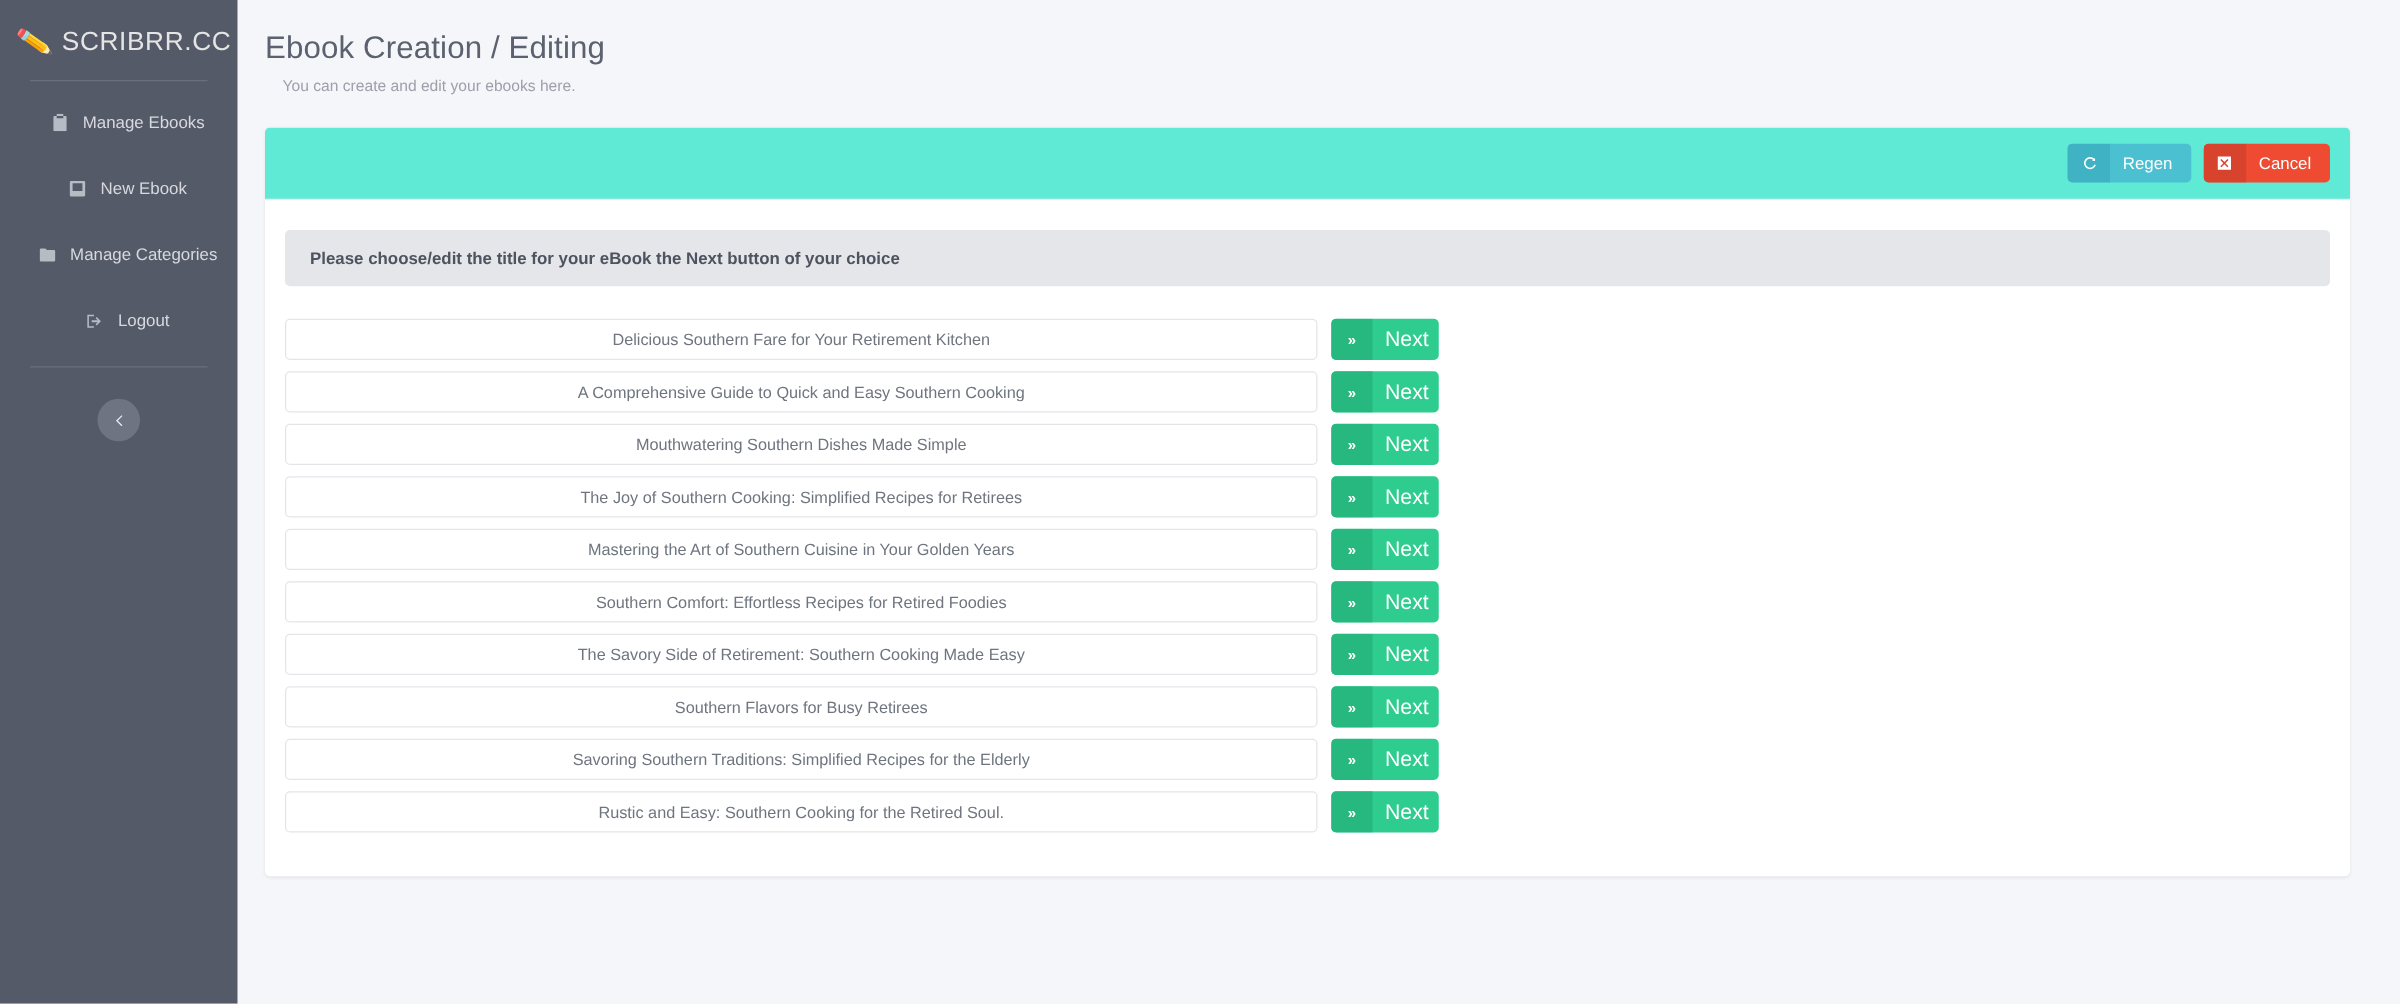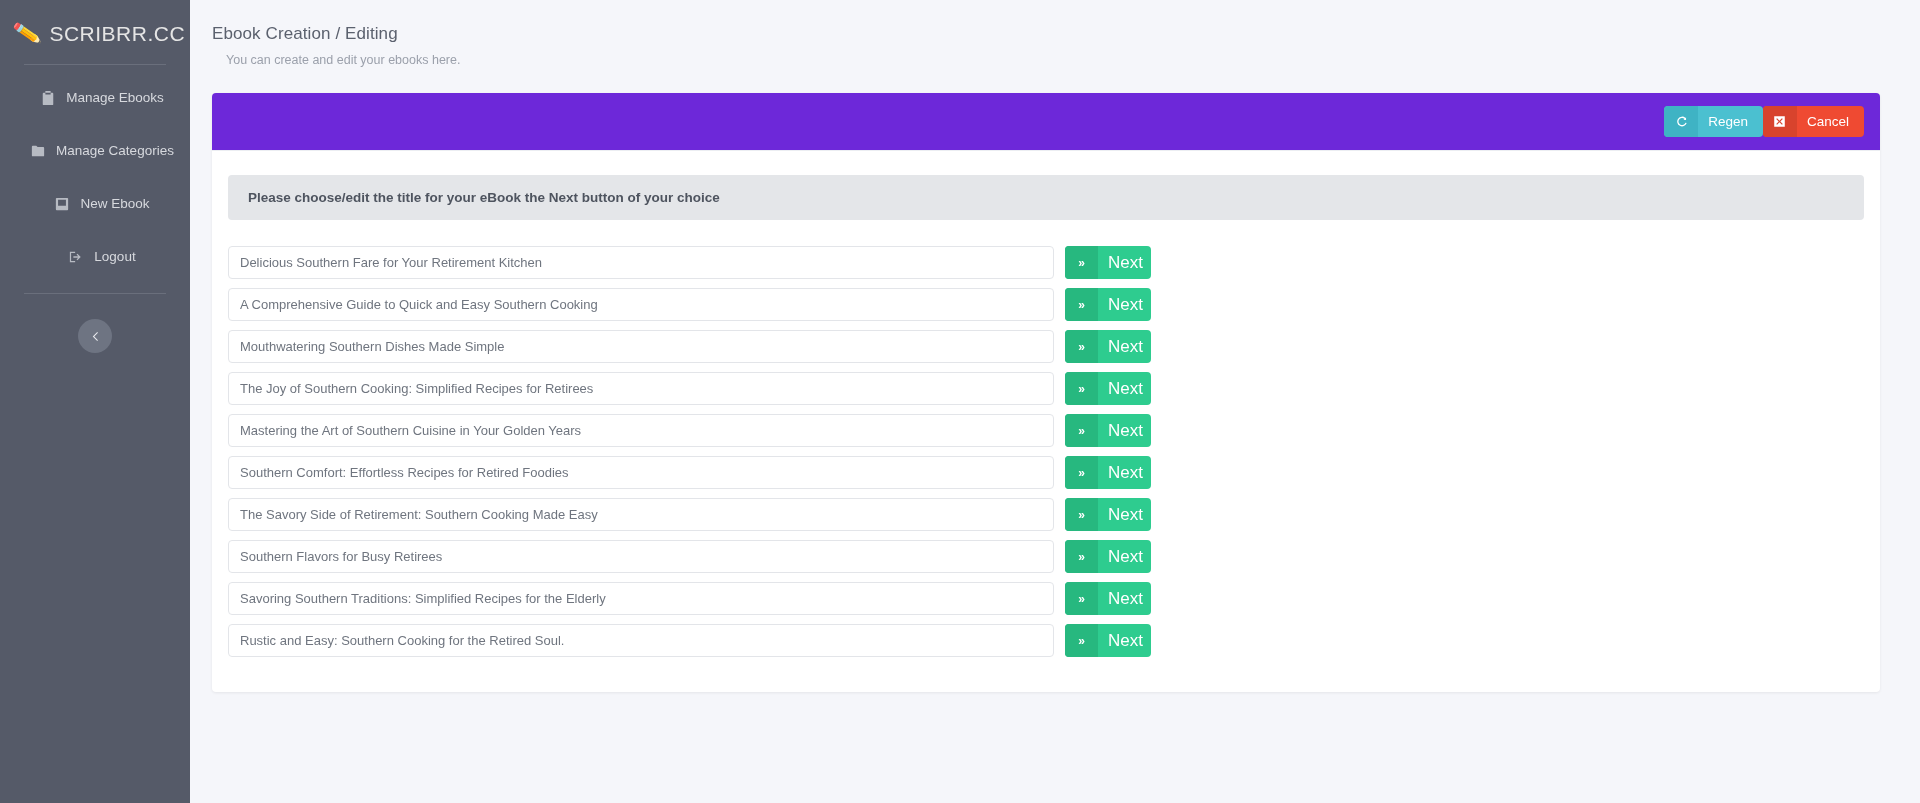--- a/index.html
+++ b/index.html
@@ -90,46 +90,47 @@
 
   
   .main {
     flex: 1;
     height: 803px;
     background: #f5f6fa;
     padding: 24px 0 0 0;
     overflow: hidden;
   }
   .page-title {
-    font-size: 17px;
+    font-size: 25px;
     color: #5b616e;
     font-weight: 400;
     padding-left: 22px;
     letter-spacing: 0.1px;
   }
   .page-subtitle {
     font-size: 12.5px;
     color: #9ba0ab;
     padding-left: 36px;
     margin-top: 9px;
   }
 
   .card {
     background: #ffffff;
     margin: 26px 40px 0 22px;
     border-radius: 4px;
     box-shadow: 0 1px 3px rgba(0,0,0,0.07);
     overflow: hidden;
   }
   .card-header {
-    background: #6d28d9;
+    background: #5eead4;
     border-bottom: 1px solid #eceef2;
     padding: 13px 16px;
     display: flex;
     justify-content: flex-end;
+    gap: 10px;
     min-height: 58px;
     align-items: flex-start;
   }
 
   .btn {
     display: inline-flex;
     align-items: center;
     border: none;
     border-radius: 4px;
     cursor: pointer;
@@ -180,20 +181,21 @@
     flex: 0 0 826px;
     height: 33px;
     border: 1px solid #e3e5e9;
     border-radius: 4px;
     padding: 0 11px;
     font-size: 13px;
     color: #6f757f;
     font-family: "Liberation Sans", sans-serif;
     background: #ffffff;
     outline: none;
+    text-align: center;
   }
 
   .btn-next {
     background: #2ecc8f;
     height: 33px;
     border-radius: 4px;
     flex: 0 0 86px;
   }
   .btn-next .btn-ico {
     background: #27b87f;
@@ -225,33 +227,33 @@
       <svg viewBox="0 0 16 16">
           <path d="M5 0h6v2H5zM3 2h2v2h6V2h2a1 1 0 0 1 1 1v12a1 1 0 0 1-1 1H3a1 1 0 0 1-1-1V3a1 1 0 0 1 1-1zm1.5 5h7v1h-7zm0 3h7v1h-7zm0 3h5v1h-5z"></path>
         </svg>
     </span>
     <span class="nav-label">Manage Ebooks</span>
   </a>
 
   <a class="nav-item">
     <span class="nav-icon">
       <svg viewBox="0 0 16 16">
-          <path d="M1 3a1 1 0 0 1 1-1h4l1.5 1.5H14a1 1 0 0 1 1 1V13a1 1 0 0 1-1 1H2a1 1 0 0 1-1-1z"></path>
-        </svg>
-    </span>
-    <span class="nav-label">Manage Categories</span>
+          <path d="M2 1h12a1 1 0 0 1 1 1v12a1 1 0 0 1-1 1H2a1 1 0 0 1-1-1V2a1 1 0 0 1 1-1zm1.5 2v7h9V3zm0 8.5h9v1h-9z"></path>
+        </svg>
+    </span>
+    <span class="nav-label">New Ebook</span>
   </a>
 
   <a class="nav-item">
     <span class="nav-icon">
       <svg viewBox="0 0 16 16">
-          <path d="M2 1h12a1 1 0 0 1 1 1v12a1 1 0 0 1-1 1H2a1 1 0 0 1-1-1V2a1 1 0 0 1 1-1zm1.5 2v7h9V3zm0 8.5h9v1h-9z"></path>
-        </svg>
-    </span>
-    <span class="nav-label">New Ebook</span>
+          <path d="M1 3a1 1 0 0 1 1-1h4l1.5 1.5H14a1 1 0 0 1 1 1V13a1 1 0 0 1-1 1H2a1 1 0 0 1-1-1z"></path>
+        </svg>
+    </span>
+    <span class="nav-label">Manage Categories</span>
   </a>
 
 
   <a class="nav-item">
     <span class="nav-icon">
       <svg viewBox="0 0 16 16">
           <path d="M1 2h6v1.4H2.4v9.2H7V14H1zM9.6 4.2 8.6 5.2l1.9 1.9H5v1.8h5.5L8.6 10.8l1 1L13.4 8z"></path>
         </svg>
     </span>
     <span class="nav-label">Logout</span>

